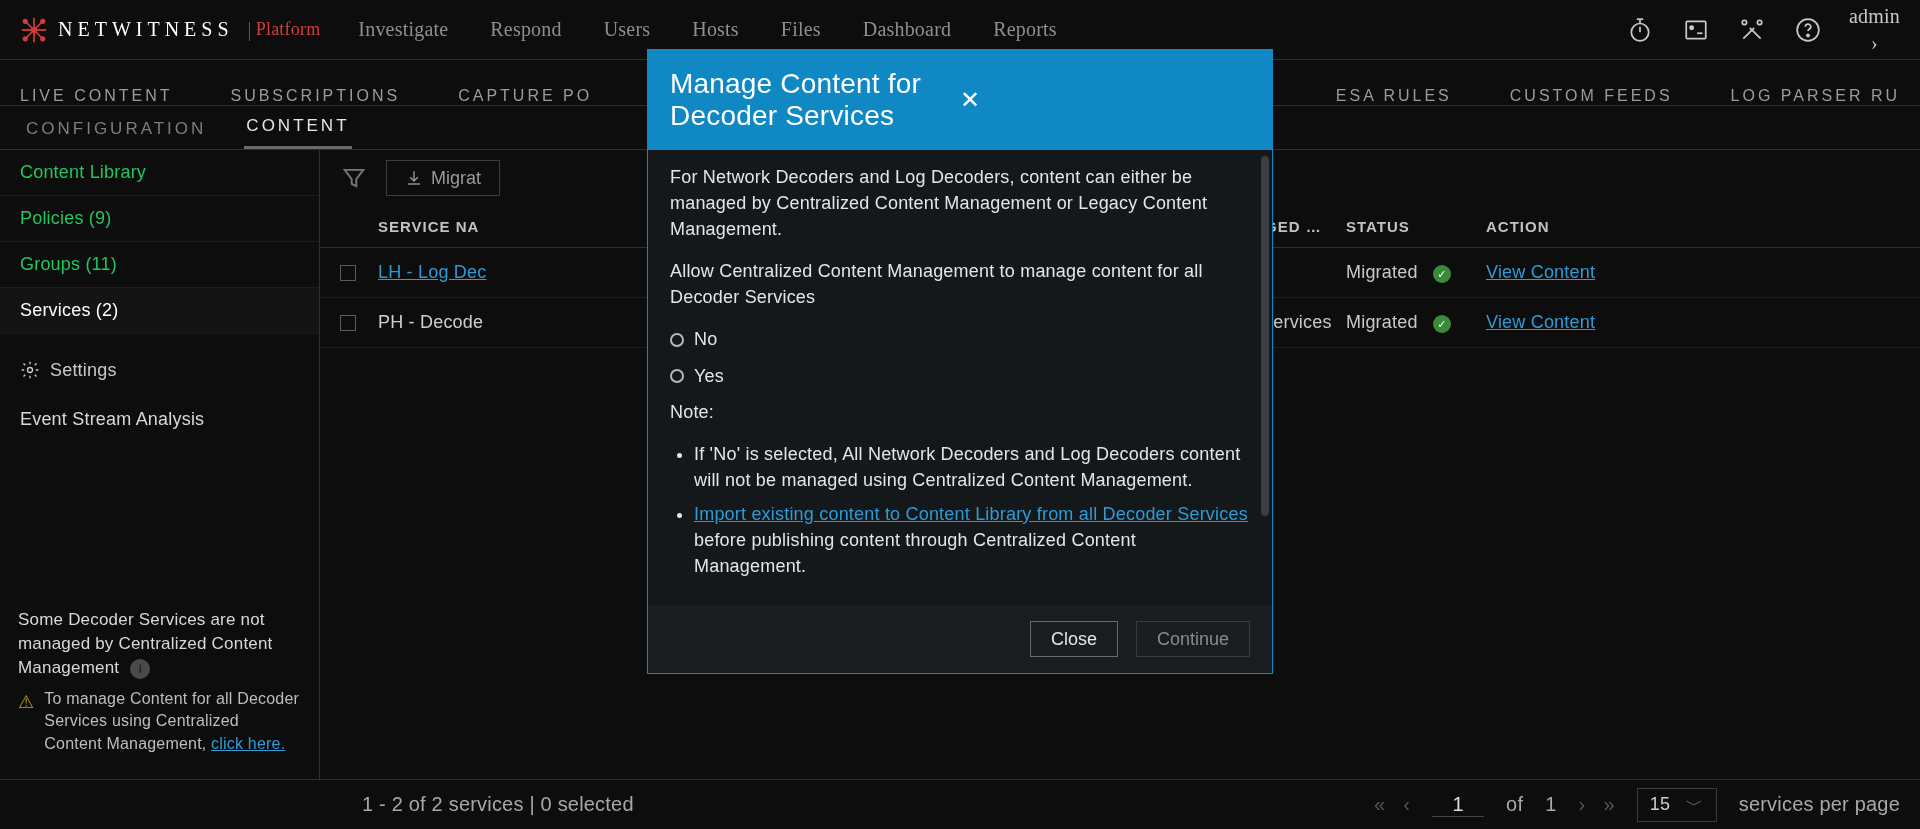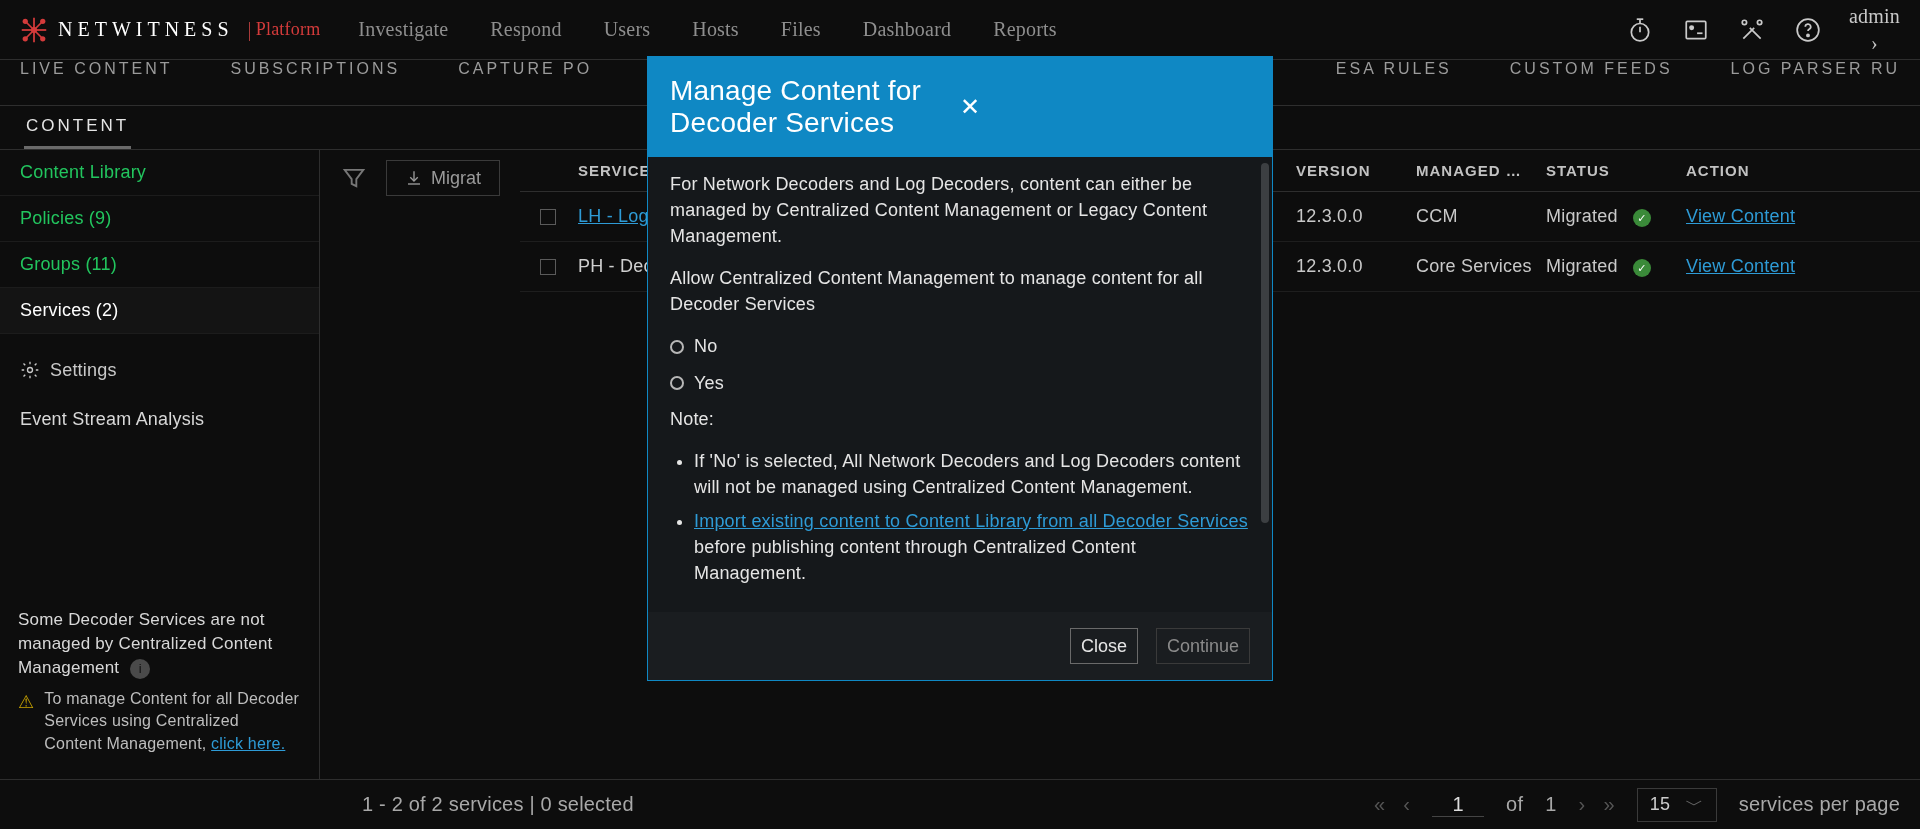--- a/index.html
+++ b/index.html
@@ -31,21 +31,21 @@
 .brand-sub{ color:#d43b3b; font-size:18px; font-weight:300; }
 .brand-divider{ color:#a83a3a; font-size:20px; margin:0 -6px 0 4px;}
 .topnav{ display:flex; gap:42px; font-size:20px; color:#8e8e8e; flex:1;}
 .topnav .nav-item{ cursor:pointer;}
 .top-icons{ display:flex; gap:30px; align-items:center; color:#c9c9c9; font-size:22px;}
 .admin{ font-size:20px; color:#c9c9c9; display:flex; align-items:center; gap:4px;flex-direction:column;}
 
 .subnav{
   height:46px;
   display:flex;
-  align-items:flex-start;
+  align-items:flex-end;
   gap:58px;
   padding:0 20px;
   border-bottom:1px solid #2e2e2e;
   font-size:16px;
   letter-spacing:3px;
   color:#9b9b9b;
 }
 
 .tabs{
   height:44px;
@@ -77,21 +77,21 @@
 .sidebar-note{
   padding:18px 18px 24px 18px;
   font-size:17px;
   color:#d8d8d8;
   line-height:1.4;
 }
 .sidebar-note .sub{ font-size:16px; color:#bdbdbd; display:flex; gap:10px; margin-top:8px; align-items:flex-start;}
 .sidebar-note .info-icon{ display:inline-block; width:20px; height:20px; border-radius:50%; background:#4a4a4a; color:#111; font-size:13px; line-height:20px; text-align:center; margin-left:6px; vertical-align:middle;}
 .warn-tri{ color:#c9a400; font-size:18px; flex:none; margin-top:2px;}
 
-.content{ flex:1; display:flex; flex-direction:row; }
+.content{ flex:1; display:flex; flex-direction:column; }
 
 .toolbar{ height:56px; display:flex; align-items:center; gap:18px; padding:0 20px;}
 .filter-icon{ width:28px; height:28px; }
 .migrate-btn{ height:36px; border:1px solid #3a3a3a; background:transparent; color:#9a9a9a; font-size:18px; padding:0 18px; display:flex; align-items:center; gap:8px;}
 
 .table{ flex:1; }
 .thead{ display:flex; align-items:center; height:42px; font-size:15px; letter-spacing:1px; color:#c2c2c2; font-weight:600; border-bottom:1px solid #2e2e2e;}
 .col-check{ width:56px; display:flex; justify-content:center;}
 .col-name{ width:720px; padding-left:2px;}
 .col-version{ width:120px;}
@@ -116,21 +116,21 @@
   gap:22px;
 }
 .footer .summary{ flex:1; }
 .pager-arrows{ display:flex; gap:18px; font-size:20px; color:#555; align-items:center; }
 .page-input{ width:52px; background:transparent; border:none; border-bottom:1px solid #444; color:#ddd; font-size:20px; text-align:center;}
 .page-size{ width:80px; height:34px; background:transparent; border:1px solid #3a3a3a; color:#ccc; font-size:18px; text-align:left; padding:0 12px; display:inline-flex; align-items:center; justify-content:space-between;}
 
 .modal-overlay{
   position:absolute;
   left:0;
-  top:56px;
+  top:49px;
   width:1920px;
   height:calc(829px - 60px);
   display:flex;
   justify-content:center;
 }
 .modal{
   margin-top:0;
   width:626px;
   background:#15181b;
   border:1px solid #0f88c4;
@@ -174,21 +174,21 @@
 }
 .modal-footer{
   padding:16px 22px;
   display:flex;
   justify-content:flex-end;
   gap:18px;
   background:#1a1d20;
 }
 .btn{
   height:36px;
-  padding:0 10px;
+  padding:0 20px;
   font-size:18px;
   background:transparent;
   color:#e5e5e5;
   border:1px solid #6a6a6a;
   cursor:pointer;
 }
 .btn.secondary{ color:#8a8a8a; border-color:#3a3a3a; }
 
 .gear{ width:20px; height:20px; }
 </style>
@@ -259,20 +259,21 @@
   <span>LIVE CONTENT</span>
   <span>SUBSCRIPTIONS</span>
   <span>CAPTURE PO</span>
   <span style="flex:1"></span>
   <span>ESA RULES</span>
   <span>CUSTOM FEEDS</span>
   <span>LOG PARSER RU</span>
 </div>
 
 <div class="tabs">
+  <span class="tab">CONFIGURATION</span>
   <span class="tab active">CONTENT</span>
 </div>
 
 <div class="body-row">
 
   <div class="sidebar">
     <div class="side-item">Content Library</div>
     <div class="side-item">Policies (9)</div>
     <div class="side-item">Groups (11)</div>
     <div class="side-item active">Services (2)</div>

